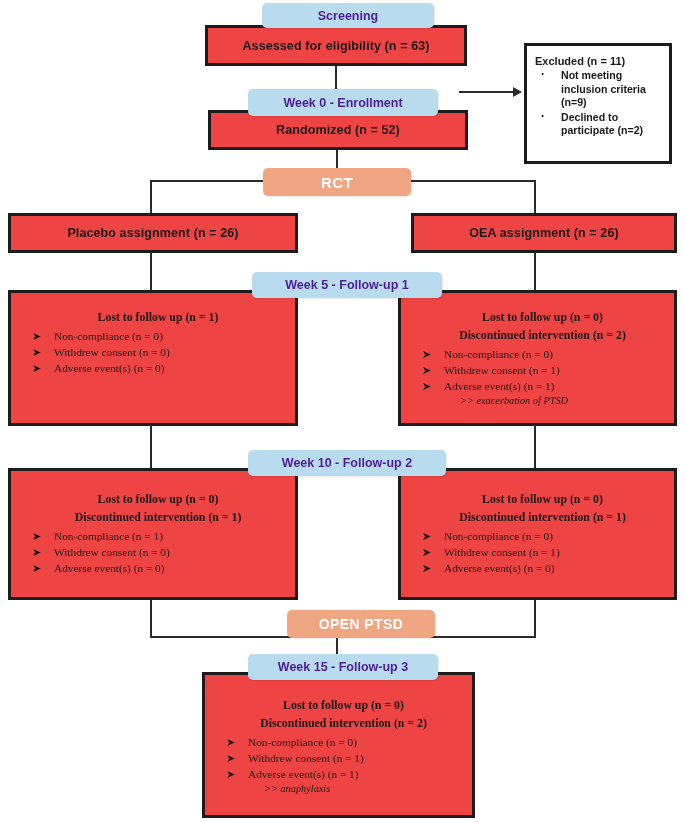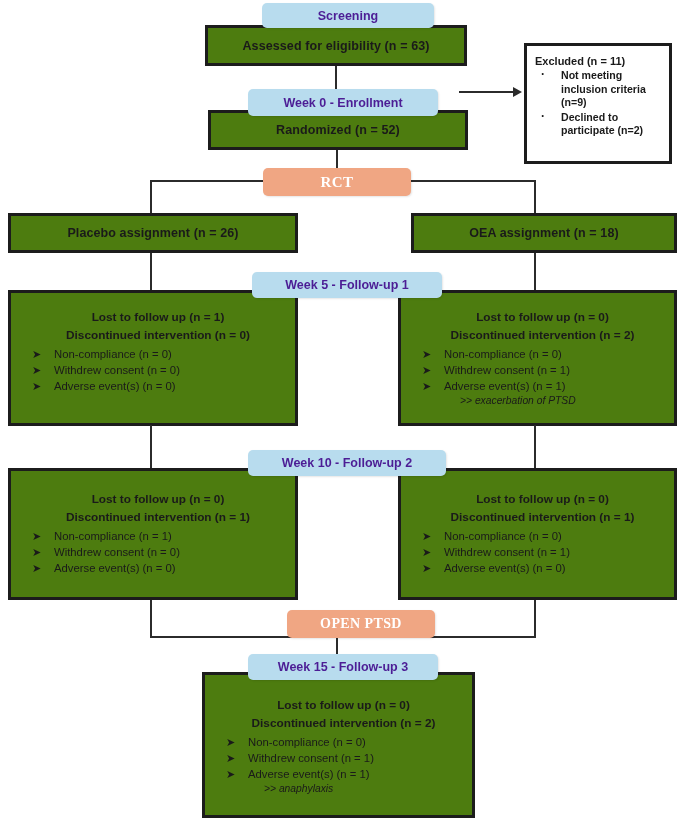--- a/index.html
+++ b/index.html
@@ -14,21 +14,21 @@
 
   
   .ln{position:absolute;background:#2b2b2b;}
   .vln{width:2px;}
   .hln{height:2px;}
 
   
   .box{
     position:absolute;
     border:3px solid #1c1c1c;
-    background:#4d7c0f;
+    background:#ef4444;
     box-sizing:border-box;
   }
   .box-center{
     display:flex;align-items:center;justify-content:center;
   }
   .box-title{
     font-weight:bold;
     font-size:12.5px;
     letter-spacing:.1px;
     white-space:nowrap;
@@ -49,29 +49,29 @@
     background:#b8dcee;
     color:#4c1d95;
     font-size:12.5px;
   }
   .pill-orange{
     background:#f0a683;
     color:#ffffff;
     font-size:15px;
     font-weight:bold;
     letter-spacing:.4px;
-    font-family:Liberation Serif, serif;
   }
   .pill-orange.small{font-size:14px;}
 
   
   .fu{
     position:absolute;
     box-sizing:border-box;
     padding:14px 0 8px 10px;
+    font-family:Liberation Serif, serif;
   }
   .fu .hdr{
     text-align:center;
     font-weight:bold;
     font-size:11.8px;
     line-height:15px;
     margin-bottom:3px;
   }
   .fu ul{
     list-style:none;
@@ -175,36 +175,35 @@
   <div class="ln vln" style="left:534px;top:180px;width:2px;height:34px;"></div>
 
   <div class="pill pill-orange" style="left:263px;top:168px;width:148px;height:28px;">
     <span>RCT</span>
   </div>
 
   <div class="box box-center" style="left:8px;top:213px;width:290px;height:40px;">
     <span class="box-title">Placebo assignment (n = 26)</span>
   </div>
   <div class="box box-center" style="left:411px;top:213px;width:266px;height:40px;">
-    <span class="box-title">OEA assignment (n = 18)</span>
+    <span class="box-title">OEA assignment (n = 26)</span>
   </div>
 
   <div class="ln vln" style="left:150px;top:253px;width:2px;height:38px;"></div>
   <div class="ln vln" style="left:534px;top:253px;width:2px;height:38px;"></div>
 
   <div class="box" style="left:8px;top:290px;width:290px;height:136px;"></div>
   <div class="box" style="left:398px;top:290px;width:279px;height:136px;"></div>
 
   <div class="pill pill-blue" style="left:252px;top:272px;width:190px;height:26px;">
     <span>Week 5 - Follow-up 1</span>
   </div>
 
   <div class="fu" style="left:8px;top:296px;width:290px;">
     <div class="hdr">Lost to follow up (n = 1)</div>
-    <div class="hdr">Discontinued intervention (n = 0)</div>
     <ul>
       <li>
         <span class="arw">➤</span>
         <span>Non-compliance (n = 0)</span>
       </li>
       <li>
         <span class="arw">➤</span>
         <span>Withdrew consent (n = 0)</span>
       </li>
       <li>

